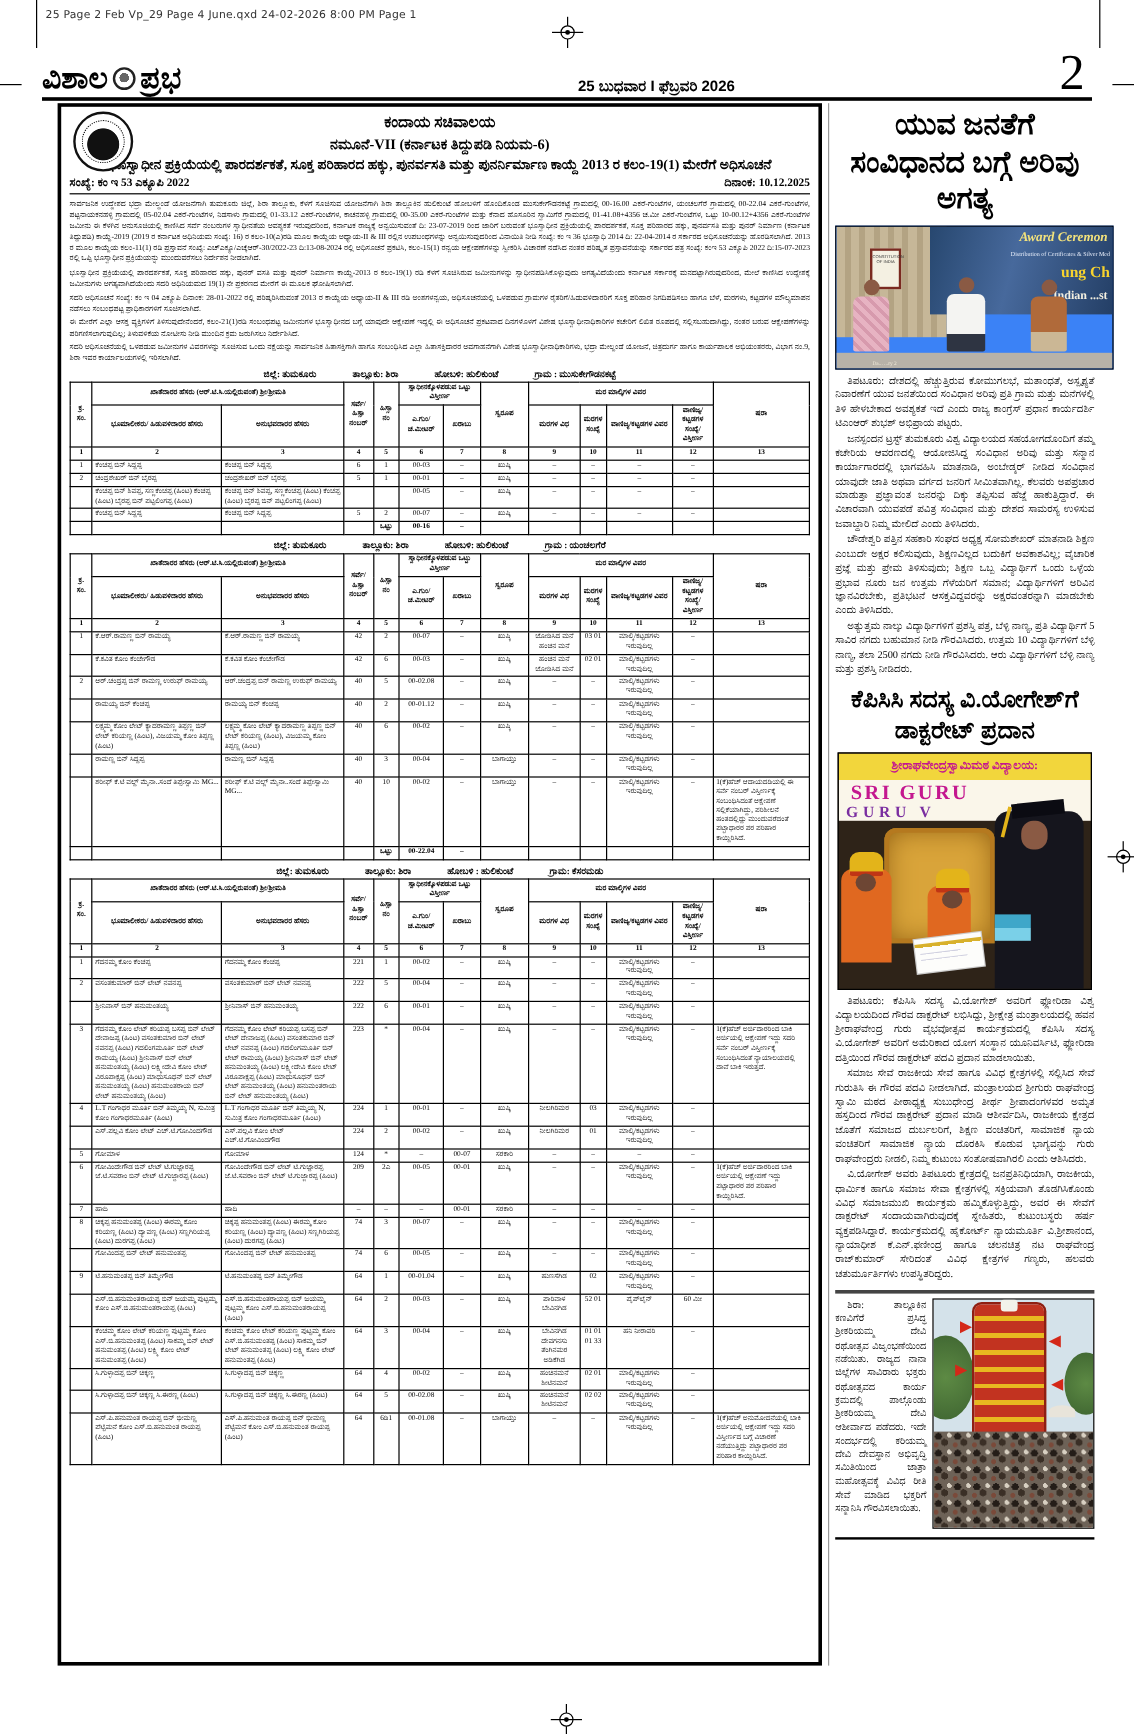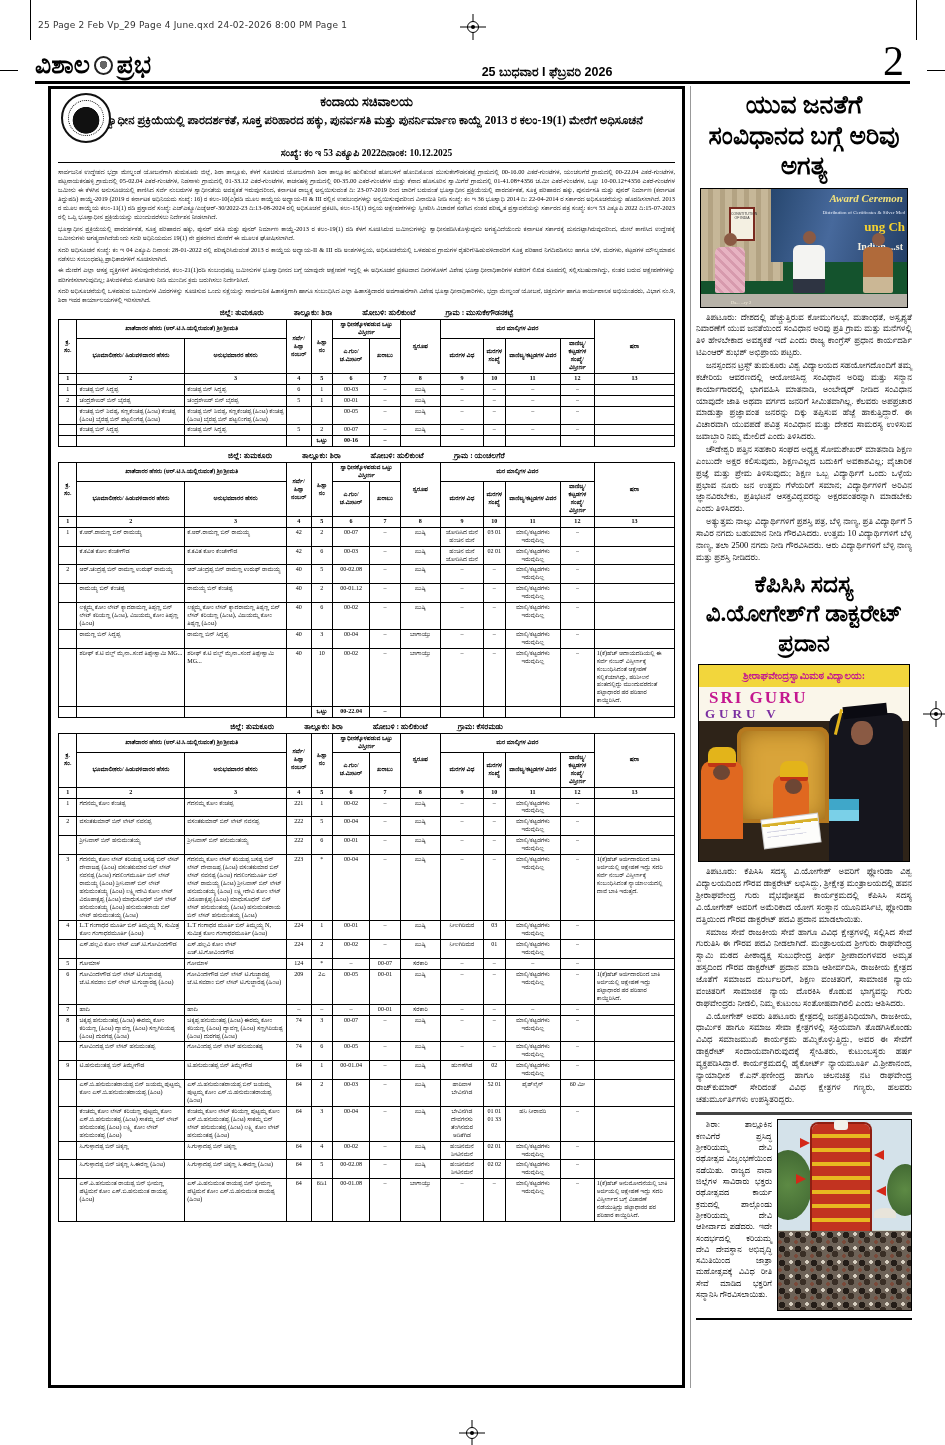--- a/index.html
+++ b/index.html
@@ -1,19 +1,19 @@
 <!DOCTYPE html>
 <html><head>
 <meta charset="utf-8">
 <style>
   html,body{margin:0;padding:0;background:#e8e8e8;}
   .page{position:relative;width:945px;height:1445px;background:#fff;color:#000;
         font-family:"Liberation Serif",serif;overflow:hidden;margin:0 auto;}
   
-  .print-line{position:absolute;top:20px;left:38px;font:9px "DejaVu Sans",sans-serif;color:#333;letter-spacing:.2px;}
+  .print-line{position:absolute;top:8px;left:38px;font:9px "DejaVu Sans",sans-serif;color:#333;letter-spacing:.2px;}
   .crop-v{position:absolute;top:0;width:1px;height:40px;background:#000;}
   .crop-v.left{left:30px}.crop-v.right{left:916px}
   .tick{position:absolute;height:1px;background:#000;top:70px;width:18px;}
   .tick.left{left:0}.tick.right{right:0}
   .regmark{position:absolute;width:20px;height:20px;}
   .regmark::before{content:"";position:absolute;left:50%;top:-3px;bottom:-3px;width:1px;background:#000;transform:translateX(-50%);}
   .regmark::after{content:"";position:absolute;top:50%;left:-3px;right:-3px;height:1px;background:#000;transform:translateY(-50%);}
   .regmark .ring{position:absolute;inset:4px;border:1px solid #000;border-radius:50%;background:#fff;}
   .regmark .dot{position:absolute;inset:8px;border-radius:50%;background:#000;}
   .reg-top{left:463px;top:17px}.reg-bottom{left:462px;top:1423px}.reg-right{left:926px;top:704px}
@@ -28,41 +28,41 @@
   
   .notice{position:absolute;left:48px;top:86px;width:637px;height:1302px;border:3px solid #000;
           box-sizing:border-box;padding:3px 7px;overflow:hidden;}
   .notice-head{position:relative;text-align:center;padding-top:2px;}
   .gov-seal{position:absolute;left:3px;top:1px;width:50px;height:50px;border:2px solid #111;border-radius:50%;
             background:radial-gradient(circle at 50% 55%,#111 38%,#fff 40%);box-sizing:border-box;}
   .gov-seal::after{content:"";position:absolute;inset:5px;border:1px dotted #111;border-radius:50%;}
   .nh1{font-size:13px;font-weight:bold;}
   .nh2{font-size:12px;font-weight:bold;margin-top:3px;}
   .nh3{font-size:11.5px;font-weight:bold;margin-top:4px;}
-  .num-date{display:flex;justify-content:center;font-size:9.5px;font-weight:bold;margin-top:21px;
+  .num-date{display:flex;justify-content:space-between;font-size:9.5px;font-weight:bold;margin-top:3px;
             border-bottom:1.5px solid #000;padding-bottom:3px;}
   .notice-paras p{font-size:6.4px;line-height:1.42;text-align:justify;margin:2.5px 0;word-break:break-word;}
   .notice-paras p:first-child{margin-top:4px;}
   
   .acq-caption{display:flex;justify-content:center;gap:30px;font-size:7.6px;font-weight:bold;margin:4px 0 1px;}
   table.acq{width:100%;border-collapse:collapse;table-layout:fixed;font-size:6.1px;line-height:1.3;margin-top:1px;}
   table.acq th,table.acq td{border:1px solid #000;padding:1px 2px;vertical-align:top;text-align:center;word-break:break-word;}
   table.acq thead th{font-weight:bold;font-size:6.1px;vertical-align:middle;}
   table.acq td.tl{text-align:left;}
   table.acq tr.total td{font-weight:bold;}
   
   .right-col{position:absolute;left:696px;top:88px;width:216px;}
   .head1{font-size:25px;font-weight:bold;text-align:center;line-height:1.22;margin:2px 0 6px;}
-  .head2{font-size:23px;font-weight:bold;text-align:center;line-height:1.3;margin:6px 0 5px;}
+  .head2{font-size:20px;font-weight:bold;text-align:center;line-height:1.3;margin:6px 0 5px;}
   .abody p{font-size:8.6px;line-height:1.38;text-align:justify;margin:0 0 1px;text-indent:10px;}
   .sep-rule{height:3px;background:#444;margin:7px 0 4px;}
   .bottom-rule{height:2px;background:#000;margin-top:7px;}
   
   .photo{position:relative;border:1px solid #000;overflow:hidden;box-sizing:border-box;}
-  .photo1{width:208px;height:120px;margin:2px auto 4px;background:#14532d;}
+  .photo1{width:232px;height:120px;margin:2px auto 4px;background:#3b82f6;}
   .p1-curtain{position:absolute;left:0;top:0;width:40%;height:78%;
      background:repeating-linear-gradient(90deg,#c6b798 0 7px,#b3a383 7px 12px);}
   .p1-banner{position:absolute;right:0;top:0;width:66%;height:62%;
      background:linear-gradient(105deg,#27476f,#47699c 45%,#243f66);color:#fff;}
   .p1-script{position:absolute;top:3px;right:4px;font-size:11px;font-style:italic;color:#f3e27c;font-weight:bold;white-space:nowrap;}
   .p1-sub{position:absolute;top:21px;right:2px;font-size:5px;color:#e8eefb;white-space:nowrap;}
   .p1-big{position:absolute;top:30px;right:2px;font-size:13px;font-weight:bold;color:#f7d32e;white-space:nowrap;}
   .p1-big2{position:absolute;top:52px;right:4px;font-size:10px;font-weight:bold;color:#f3efe0;white-space:nowrap;}
   .p1-poster{position:absolute;left:28px;top:18px;width:26px;height:34px;background:#f4f0e2;border:2px solid #7a2a20;
      font-size:3.5px;text-align:center;padding-top:3px;box-sizing:border-box;color:#333;font-family:"Liberation Sans",sans-serif;}
@@ -146,20 +146,21 @@
     <div class="mast-date">25 ಬುಧವಾರ I ಫೆಬ್ರವರಿ 2026</div>
     <div class="mast-page">2</div>
   </header>
   <div class="main-rule"></div>
   <div class="vdivider"></div>
 
   <section class="notice">
     <div class="notice-head">
       <div class="gov-seal"></div>
       <div class="nh1">ಕಂದಾಯ ಸಚಿವಾಲಯ</div>
+      <div class="nh2">ನಮೂನೆ-VII (ಕರ್ನಾಟಕ ತಿದ್ದುಪಡಿ ನಿಯಮ-6)</div>
       <div class="nh3">ಭೂಸ್ವಾಧೀನ ಪ್ರಕ್ರಿಯೆಯಲ್ಲಿ ಪಾರದರ್ಶಕತೆ, ಸೂಕ್ತ ಪರಿಹಾರದ ಹಕ್ಕು, ಪುನರ್ವಸತಿ ಮತ್ತು ಪುನರ್ನಿರ್ಮಾಣ ಕಾಯ್ದೆ 2013 ರ ಕಲಂ-19(1) ಮೇರೆಗೆ ಅಧಿಸೂಚನೆ</div>
     </div>
     <div class="num-date">
       <span>ಸಂಖ್ಯೆ: ಕಂ ಇ 53 ಎಕ್ಯೂಪಿ 2022</span>
       <span>ದಿನಾಂಕ: 10.12.2025</span>
     </div>
     <div class="notice-paras">
         <p>ಸಾರ್ವಜನಿಕ ಉದ್ದೇಶದ ಭದ್ರಾ ಮೇಲ್ದಂಡೆ ಯೋಜನೆಗಾಗಿ ತುಮಕೂರು ಜಿಲ್ಲೆ, ಶಿರಾ ತಾಲ್ಲೂಕು, ಕೆಳಗೆ ಸೂಚಿಸುವ ಯೋಜನೆಗಾಗಿ ಶಿರಾ ತಾಲ್ಲೂಕಿನ ಹುಲಿಕುಂಟೆ ಹೋಬಳಿಗೆ ಹೊಂದಿಕೊಂಡ ಮುಸುಕೇಗೌಡನಕಟ್ಟೆ ಗ್ರಾಮದಲ್ಲಿ 00-16.00 ಎಕರೆ-ಗುಂಟೆಗಳ, ಯಂಚಲಗೆರೆ ಗ್ರಾಮದಲ್ಲಿ 00-22.04 ಎಕರೆ-ಗುಂಟೆಗಳ, ಪಟ್ಟನಾಯಕನಹಳ್ಳಿ ಗ್ರಾಮದಲ್ಲಿ 05-02.04 ಎಕರೆ-ಗುಂಟೆಗಳ, ನಿಡಸಾಳು ಗ್ರಾಮದಲ್ಲಿ 01-33.12 ಎಕರೆ-ಗುಂಟೆಗಳ, ಕಾಚನಹಳ್ಳಿ ಗ್ರಾಮದಲ್ಲಿ 00-35.00 ಎಕರೆ-ಗುಂಟೆಗಳ ಮತ್ತು ಕೆನಾದ ಹೊಸೂರಿನ ಸ್ವಾಮಿಗೆರೆ ಗ್ರಾಮದಲ್ಲಿ 01-41.08+4356 ಚ.ಮೀ ಎಕರೆ-ಗುಂಟೆಗಳ, ಒಟ್ಟು 10-00.12+4356 ಎಕರೆ-ಗುಂಟೆಗಳ ಜಮೀನು ಈ ಕೆಳಗಿನ ಅನುಸೂಚಿಯಲ್ಲಿ ಕಾಣಿಸಿದ ಸರ್ವೆ ನಂಬರುಗಳ ಸ್ವಾಧೀನತೆಯ ಅವಶ್ಯಕತೆ ಇರುವುದರಿಂದ, ಕರ್ನಾಟಕ ರಾಜ್ಯಕ್ಕೆ ಅನ್ವಯಿಸುವಂತೆ ದಿ: 23-07-2019 ರಿಂದ ಜಾರಿಗೆ ಬರುವಂತೆ ಭೂಸ್ವಾಧೀನ ಪ್ರಕ್ರಿಯೆಯಲ್ಲಿ ಪಾರದರ್ಶಕತೆ, ಸೂಕ್ತ ಪರಿಹಾರದ ಹಕ್ಕು, ಪುನರ್ವಸತಿ ಮತ್ತು ಪುನರ್ ನಿರ್ಮಾಣ (ಕರ್ನಾಟಕ ತಿದ್ದುಪಡಿ) ಕಾಯ್ದೆ-2019 (2019 ರ ಕರ್ನಾಟಕ ಅಧಿನಿಯಮ ಸಂಖ್ಯೆ: 16) ರ ಕಲಂ-10(ಎ)ರಡಿ ಮೂಲ ಕಾಯ್ದೆಯ ಅಧ್ಯಾಯ-II &amp; III ರಲ್ಲಿನ ಉಪಬಂಧಗಳನ್ನು ಅನ್ವಯಿಸುವುದರಿಂದ ವಿನಾಯಿತಿ ನೀಡಿ ಸಂಖ್ಯೆ: ಕಂ ಇ 36 ಭೂಸ್ವಾಧಿ 2014 ದಿ: 22-04-2014 ರ ಸರ್ಕಾರದ ಅಧಿಸೂಚನೆಯನ್ನು ಹೊರಡಿಸಲಾಗಿದೆ. 2013 ರ ಮೂಲ ಕಾಯ್ದೆಯ ಕಲಂ-11(1) ರಡಿ ಪ್ರಸ್ತಾವನೆ ಸಂಖ್ಯೆ: ಎಚ್ಎಕ್ಯೂ/ಎಚ್ಕೆಆರ್-30/2022-23 ದಿ:13-08-2024 ರಲ್ಲಿ ಅಧಿಸೂಚನೆ ಪ್ರಕಟಿಸಿ, ಕಲಂ-15(1) ರನ್ವಯ ಆಕ್ಷೇಪಣೆಗಳನ್ನು ಸ್ವೀಕರಿಸಿ ವಿಚಾರಣೆ ನಡೆಸಿದ ನಂತರ ಪರಿಷ್ಕೃತ ಪ್ರಸ್ತಾವನೆಯನ್ನು ಸರ್ಕಾರದ ಪತ್ರ ಸಂಖ್ಯೆ: ಕಂಇ 53 ಎಕ್ಯೂಪಿ 2022 ದಿ:15-07-2023 ರಲ್ಲಿ ಒಪ್ಪಿ ಭೂಸ್ವಾಧೀನ ಪ್ರಕ್ರಿಯೆಯನ್ನು ಮುಂದುವರೆಸಲು ನಿರ್ದೇಶನ ನೀಡಲಾಗಿದೆ.</p>
         <p>ಭೂಸ್ವಾಧೀನ ಪ್ರಕ್ರಿಯೆಯಲ್ಲಿ ಪಾರದರ್ಶಕತೆ, ಸೂಕ್ತ ಪರಿಹಾರದ ಹಕ್ಕು, ಪುನರ್ ವಸತಿ ಮತ್ತು ಪುನರ್ ನಿರ್ಮಾಣ ಕಾಯ್ದೆ-2013 ರ ಕಲಂ-19(1) ರಡಿ ಕೆಳಗೆ ಸೂಚಿಸಿರುವ ಜಮೀನುಗಳನ್ನು ಸ್ವಾಧೀನಪಡಿಸಿಕೊಳ್ಳುವುದು ಅಗತ್ಯವಿದೆಯೆಂದು ಕರ್ನಾಟಕ ಸರ್ಕಾರಕ್ಕೆ ಮನದಟ್ಟಾಗಿರುವುದರಿಂದ, ಮೇಲೆ ಕಾಣಿಸಿದ ಉದ್ದೇಶಕ್ಕೆ ಜಮೀನುಗಳು ಅಗತ್ಯವಾಗಿದೆಯೆಂದು ಸದರಿ ಅಧಿನಿಯಮದ 19(1) ನೇ ಪ್ರಕರಣದ ಮೇರೆಗೆ ಈ ಮೂಲಕ ಘೋಷಿಸಲಾಗಿದೆ.</p>
         <p>ಸದರಿ ಅಧಿಸೂಚನೆ ಸಂಖ್ಯೆ: ಕಂ ಇ 04 ಎಕ್ಯೂಪಿ ದಿನಾಂಕ: 28-01-2022 ರಲ್ಲಿ ಪರಿಷ್ಕರಿಸಿರುವಂತೆ 2013 ರ ಕಾಯ್ದೆಯ ಅಧ್ಯಾಯ-II &amp; III ರಡಿ ಅಂಶಗಳನ್ವಯ, ಅಧಿಸೂಚನೆಯಲ್ಲಿ ಒಳಪಡುವ ಗ್ರಾಮಗಳ ರೈತರಿಗೆ/ಹಿಡುವಳಿದಾರರಿಗೆ ಸೂಕ್ತ ಪರಿಹಾರ ನಿಗದಿಪಡಿಸಲು ಹಾಗೂ ಬೆಳೆ, ಮರಗಳು, ಕಟ್ಟಡಗಳ ಮೌಲ್ಯಮಾಪನ ನಡೆಸಲು ಸಂಬಂಧಪಟ್ಟ ಪ್ರಾಧಿಕಾರಗಳಿಗೆ ಸೂಚಿಸಲಾಗಿದೆ.</p>

